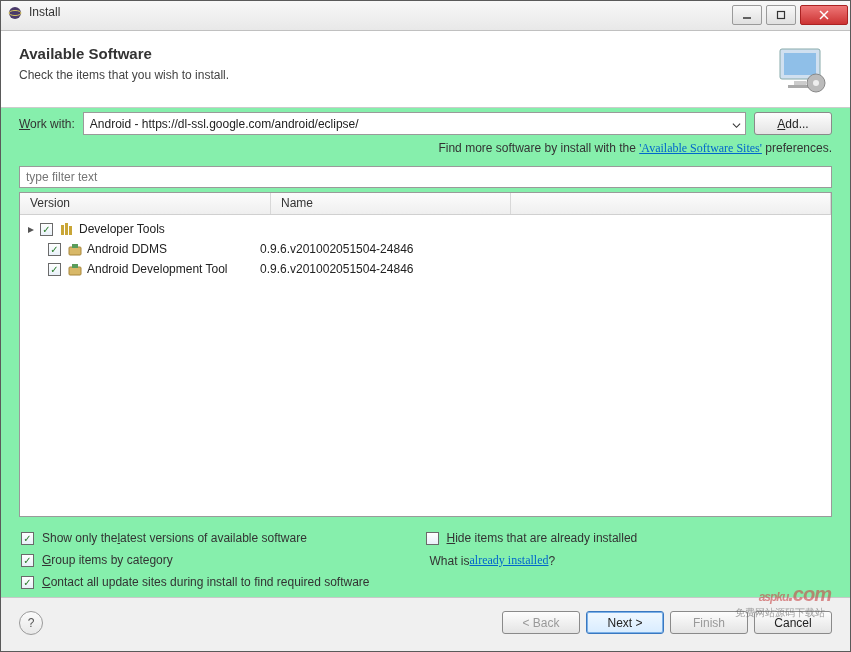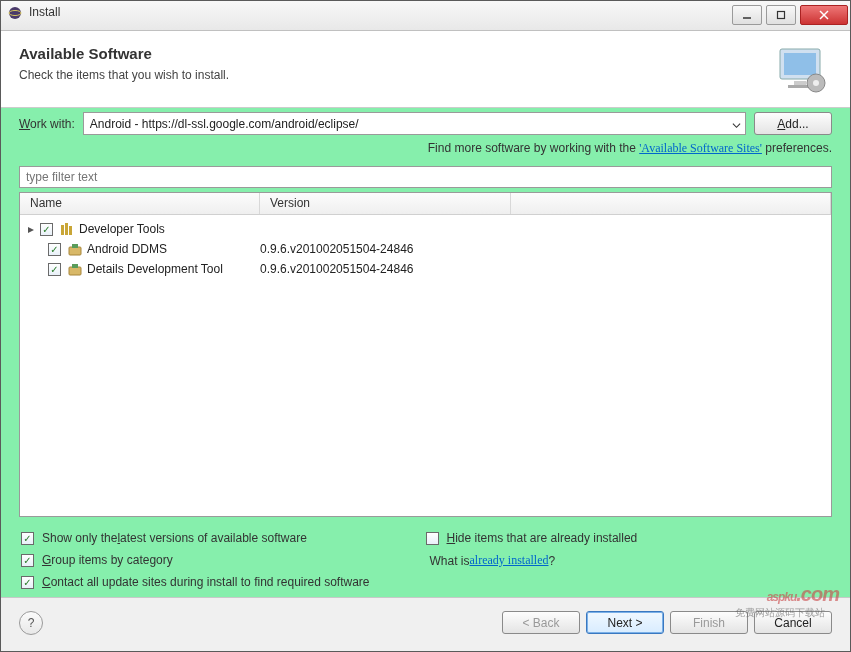--- a/index.html
+++ b/index.html
@@ -52,21 +52,21 @@
 .options-col { flex: 1; display: flex; flex-direction: column; gap: 8px; }
 .optrow { display: flex; align-items: center; color: #333; }
 .optrow .chk { margin-right: 8px; }
 .ql { margin-left: 4px; }
 .footer { height: 54px; background: #f0f0f0; padding: 10px 18px 14px 18px; display: flex; align-items: center; border-top: 1px solid #c8c8c8; }
 .help { width: 24px; height: 24px; border: 1px solid #9a9a9a; border-radius: 50%; display: flex; align-items: center; justify-content: center; color: #555; background: linear-gradient(#fbfbfb,#e8e8e8); }
 .footer-spacer { flex: 1; }
 .footer .btn { margin-left: 6px; }
 .btn.default { border: 1px solid #3a78c0; box-shadow: 0 0 0 1px #7ab0e8 inset; background: linear-gradient(#f0f8ff,#d8ecff); }
 .btn.disabled { color: #999; }
-.watermark { position: absolute; right: 12px; bottom: 42px; font-size: 40px; font-weight: bold; font-style: italic; color: rgba(200,70,70,0.6); pointer-events: none; letter-spacing: -1px; }
+.watermark { position: absolute; right: 20px; bottom: 42px; font-size: 40px; font-weight: bold; font-style: italic; color: rgba(200,70,70,0.6); pointer-events: none; letter-spacing: -1px; }
 .watermark-sub { position: absolute; right: 26px; bottom: 32px; font-size: 10px; color: rgba(100,100,100,0.6); pointer-events: none; }
 .window-wrap { position: relative; width: 851px; height: 652px; }
 </style>
 </head>
 <body>
 
 <div class="window-wrap">
 <div class="window">
 
   <div class="titlebar">
@@ -122,29 +122,29 @@
         <span class="arrow"><svg viewBox="0 0 10 10">
                 <path d="M1 3 L5 7 L9 3" fill="none" stroke="#333" stroke-width="1.2"></path>
               </svg></span>
       </div>
       <div class="btn">
             <span class="underline">A</span>
             <span>dd...</span>
           </div>
     </div>
     <div class="hintline">
-      <span>Find more software by working with the </span><span class="link">'Available Software Sites'</span><span> preferences.</span>
+      <span>Find more software by install with the </span><span class="link">'Available Software Sites'</span><span> preferences.</span>
     </div>
 
     <input class="filter" placeholder="type filter text" style="">
 
     <div class="tree">
       <div class="tree-header">
+        <div class="th ver">Version</div>
         <div class="th name">Name</div>
-        <div class="th ver">Version</div>
         <div class="th ext"></div>
       </div>
       <div class="tree-rows" id="tree-rows">
             <div class="row">
               <span class="expander"><svg viewBox="0 0 10 10">
                   <path d="M2 2 L8 5 L2 8 Z" fill="#555"></path>
                 </svg></span>
               <span class="chk">✓</span>
               <span class="rowicon">
                 <svg viewBox="0 0 16 16">
@@ -168,21 +168,21 @@
               <span class="vercell">0.9.6.v201002051504-24846</span>
             </div>
             <div class="row indent1">
               <span class="chk">✓</span>
               <span class="rowicon">
                 <svg viewBox="0 0 16 16">
                   <rect x="2" y="6" width="12" height="8" rx="1" fill="#d8b868" stroke="#a8863a"></rect>
                   <rect x="5" y="3" width="6" height="4" fill="#5a9c5a"></rect>
                 </svg>
               </span>
-              <span class="namecell">Details Development Tool</span>
+              <span class="namecell">Android Development Tool</span>
               <span class="vercell">0.9.6.v201002051504-24846</span>
             </div>
           </div>
     </div>
 
 
     <div class="options">
       <div class="options-col" id="opts-left">
             <div class="optrow">
               <span class="chk">✓</span>

